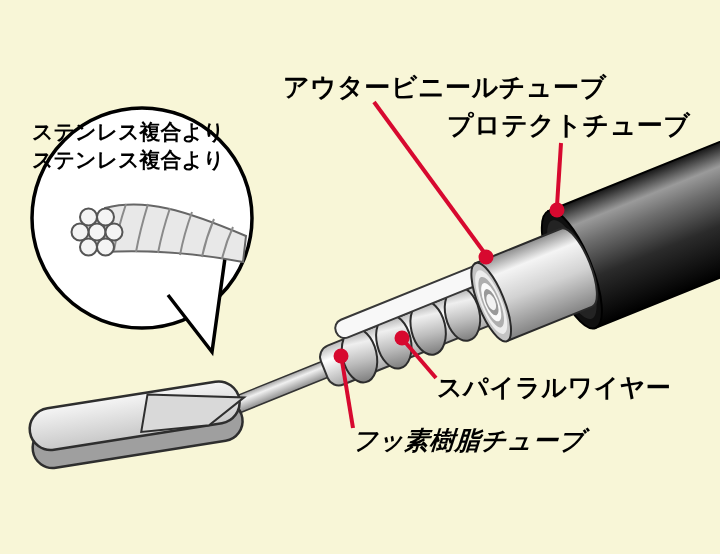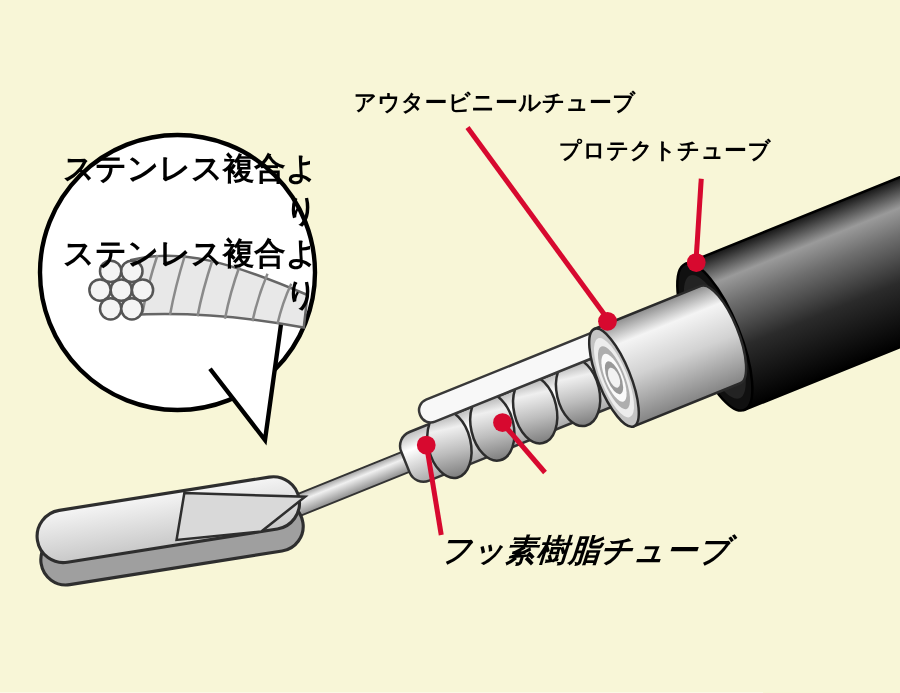--- a/index.html
+++ b/index.html
@@ -11,29 +11,29 @@
     font-family:"DejaVu Sans","Liberation Sans",sans-serif;
     color:#000;
   }
   .stage svg{position:absolute;left:0;top:0;}
   .lbl{
     position:absolute;
     font-weight:700;
     white-space:nowrap;
     letter-spacing:0.5px;
   }
-  .lbl-top{font-size:18px;}
+  .lbl-top{font-size:26px;}
   .lbl-bottom{font-size:25px;}
   .lbl-italic{font-style:italic;transform:skewX(-4deg);}
   .callout-text{
     position:absolute;
     left:32px;top:118px;width:222px;
-    text-align:right;
+    text-align:left;
     font-weight:700;
-    font-size:25px;
+    font-size:21px;
     line-height:1.35;
   }
 </style>
 </head>
 <body>
 
 <div class="stage">
 
   <svg width="720" height="554" viewBox="0 0 720 554">
     <defs>
@@ -148,20 +148,21 @@
       <circle cx="557" cy="210" r="7.5"></circle>
       <circle cx="402" cy="338" r="7.5"></circle>
       <circle cx="341" cy="356" r="7.5"></circle>
     </g>
   </svg>
 
   <div class="lbl lbl-top" style="left:283px;top:70px;">アウタービニールチューブ</div>
 
   <div class="lbl lbl-top" style="left:447px;top:108px;">プロテクトチューブ</div>
 
+  <div class="lbl lbl-bottom" style="left:437px;top:371px;">スパイラルワイヤー</div>
 
   <div class="lbl lbl-bottom lbl-italic" style="left:352px;top:424px;">フッ素樹脂チューブ</div>
 
   <div class="callout-text">
     <div>ステンレス複合より</div>
     <div>ステンレス複合より</div>
   </div>
 
 </div>
 

